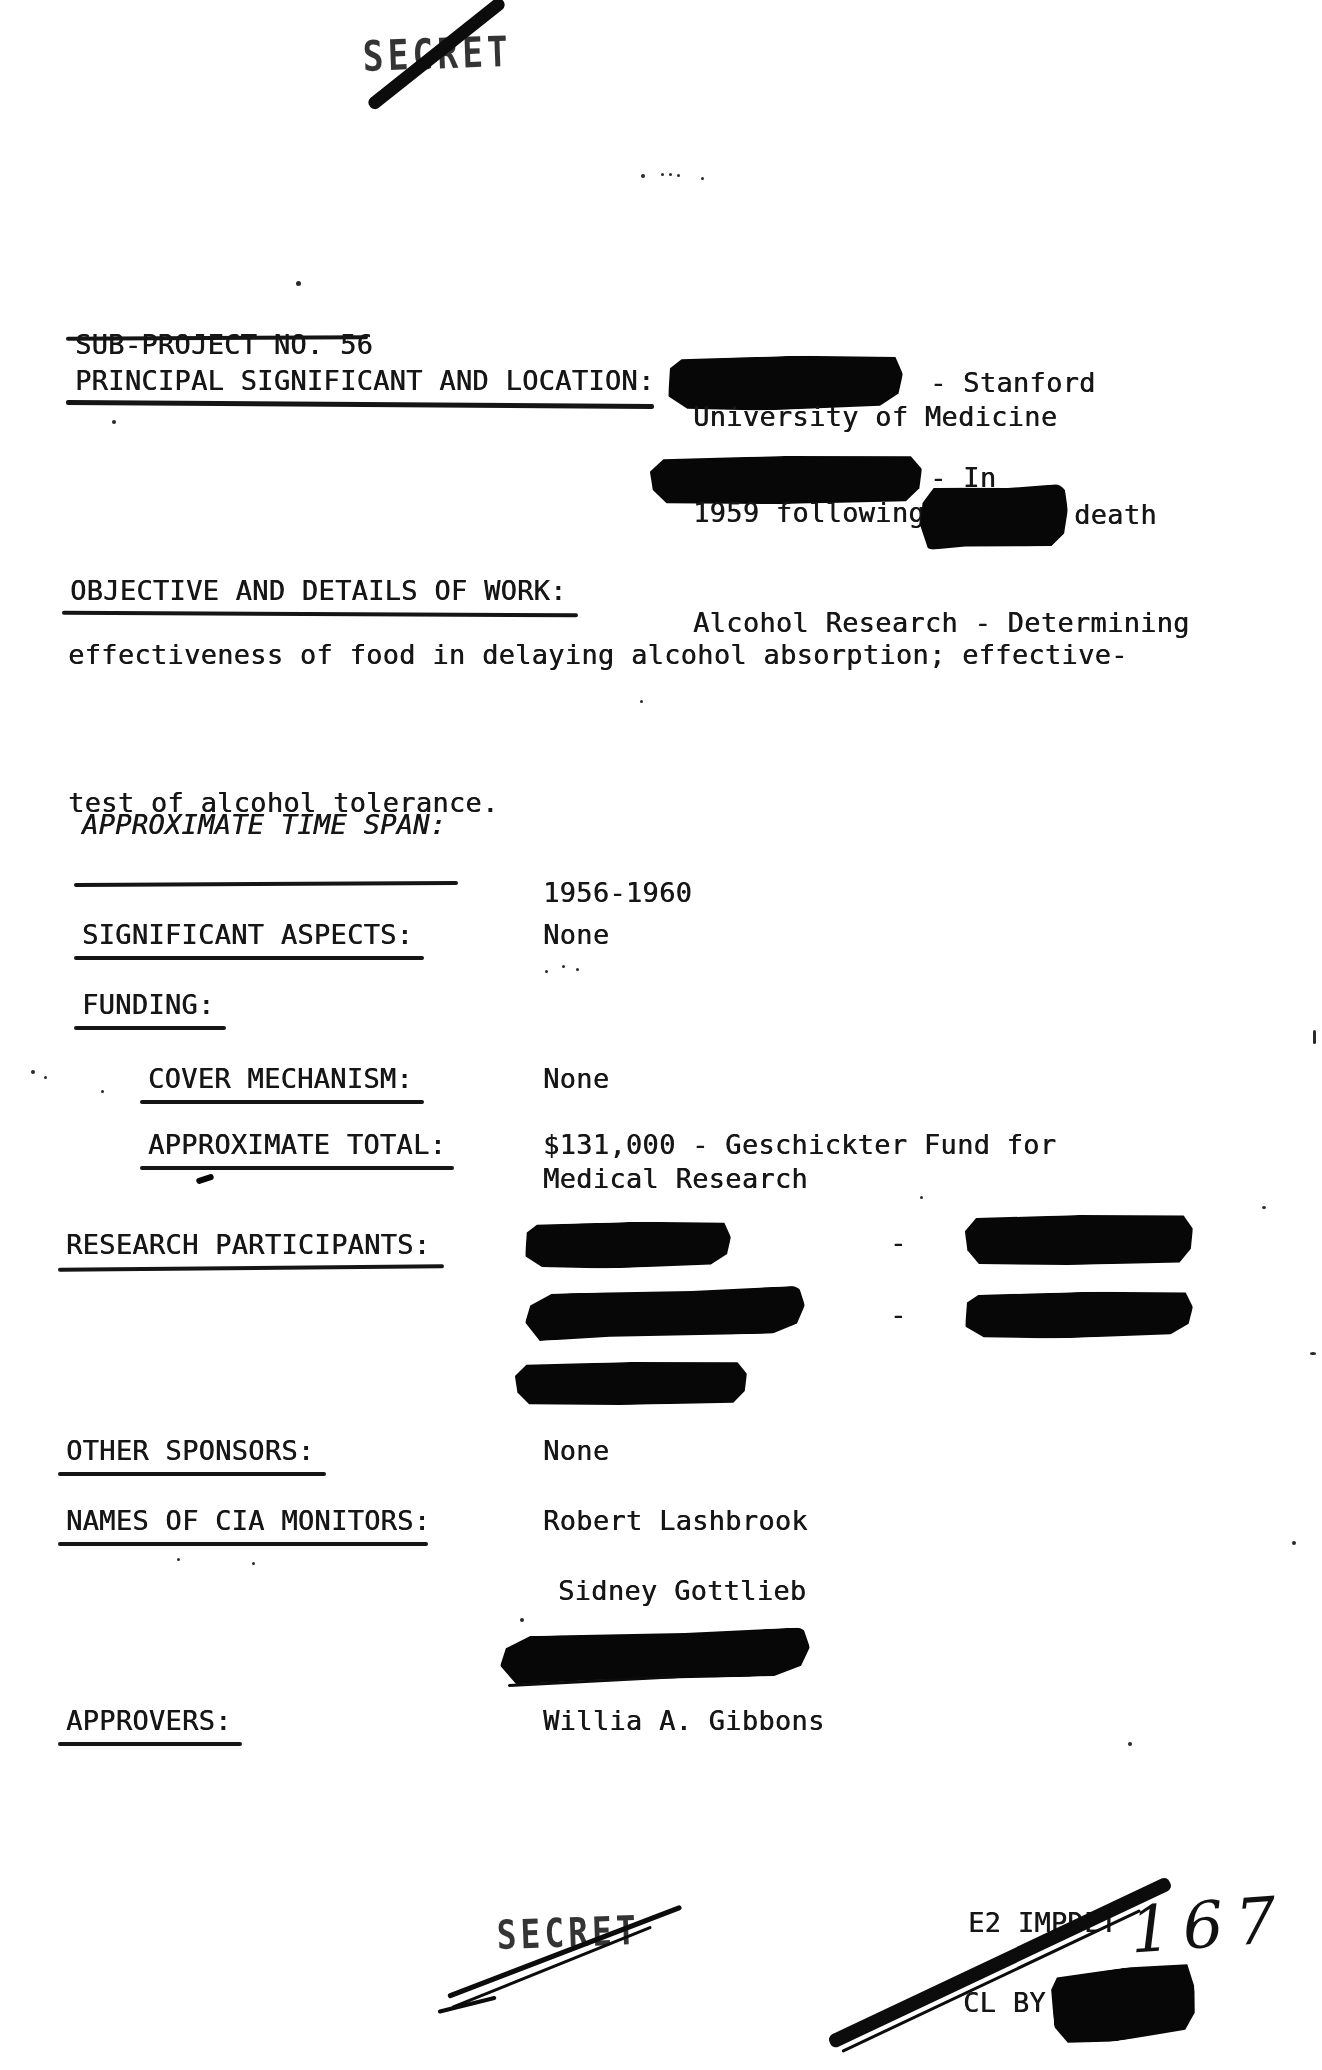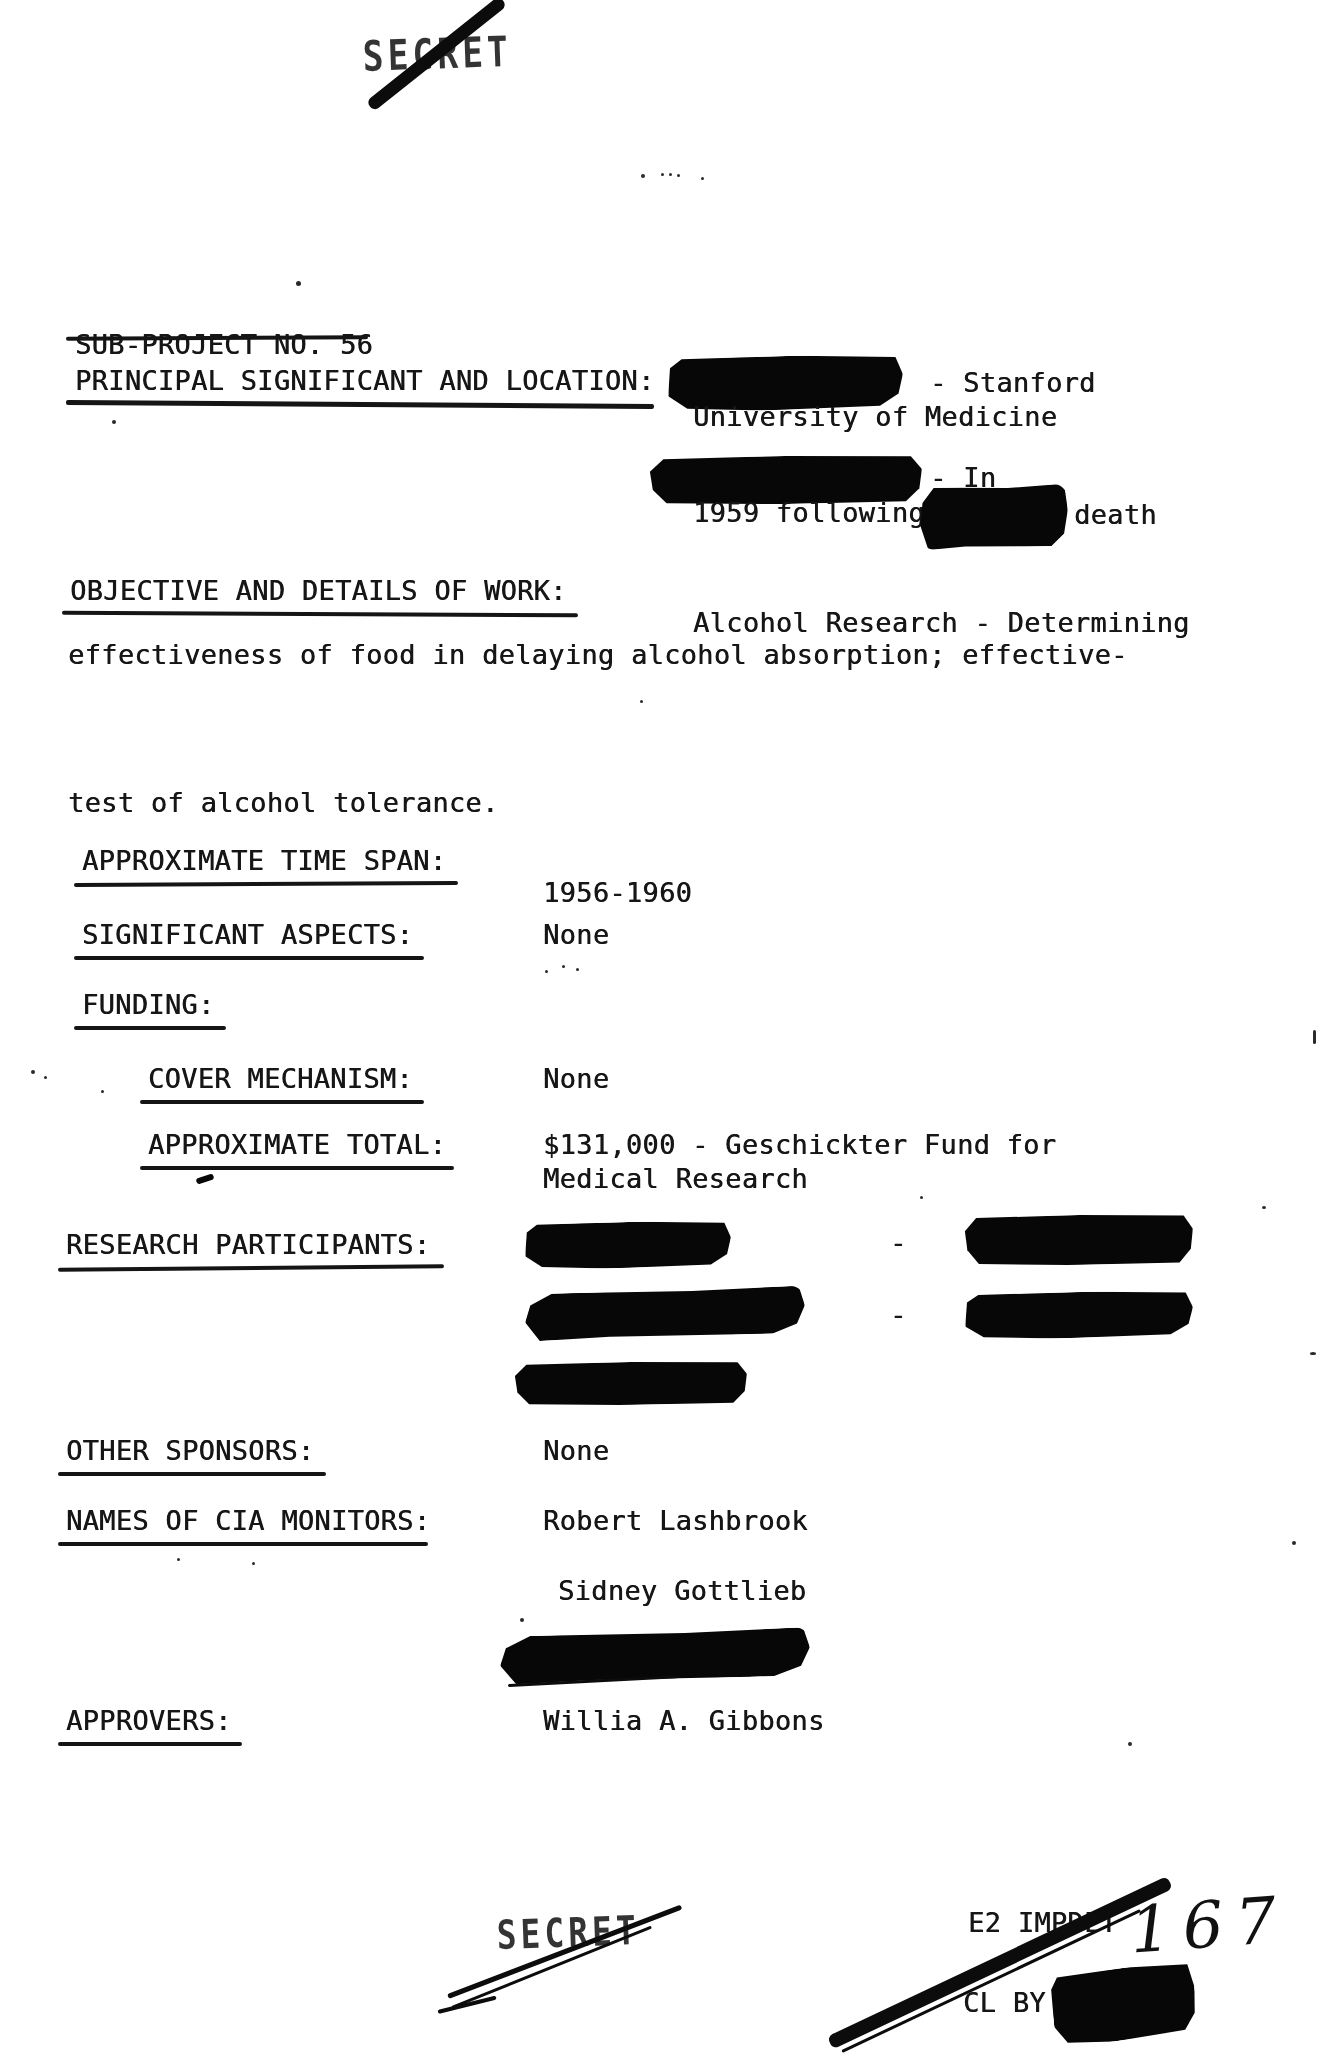--- a/index.html
+++ b/index.html
@@ -63,21 +63,21 @@
   <div class="bar rg3" style="left:920px;top:486px;width:148px;height:62px;"></div>
   <div class="t" style="left:1074px;top:500px;">death</div>
 
   <div class="t" style="left:70px;top:576px;">OBJECTIVE AND DETAILS OF WORK:</div>
   <div class="ul" style="left:62px;top:612px;width:516px;transform:rotate(0.3deg);"></div>
   <div class="t" style="left:693px;top:576px;margin-top:32px;">Alcohol Research - Determining</div>
   <div class="t" style="left:68px;top:640px;">effectiveness of food in delaying alcohol absorption; effective-</div>
   <div class="speck" style="left:640px;top:700px;width:3px;height:3px;"></div>
   <div class="t" style="left:68px;top:788px;">test of alcohol tolerance.</div>
 
-  <div class="t" style="left:82px;top:846px;">APPROXIMATE TIME SPAN:</div>
+  <div class="t" style="left:82px;top:810px;font-style:italic;">APPROXIMATE TIME SPAN:</div>
   <div class="ul" style="left:74px;top:882px;width:384px;transform:rotate(-0.3deg);"></div>
   <div class="t" style="left:543px;top:846px;margin-top:32px;">1956-1960</div>
 
   <div class="t" style="left:82px;top:920px;">SIGNIFICANT ASPECTS:</div>
   <div class="ul" style="left:74px;top:956px;width:350px;"></div>
   <div class="t" style="left:543px;top:920px;">None</div>
   <div class="speck" style="left:545px;top:970px;width:3px;height:3px;"></div>
   <div class="speck" style="left:562px;top:965px;width:3px;height:3px;"></div>
   <div class="speck" style="left:576px;top:968px;width:3px;height:3px;"></div>
 

